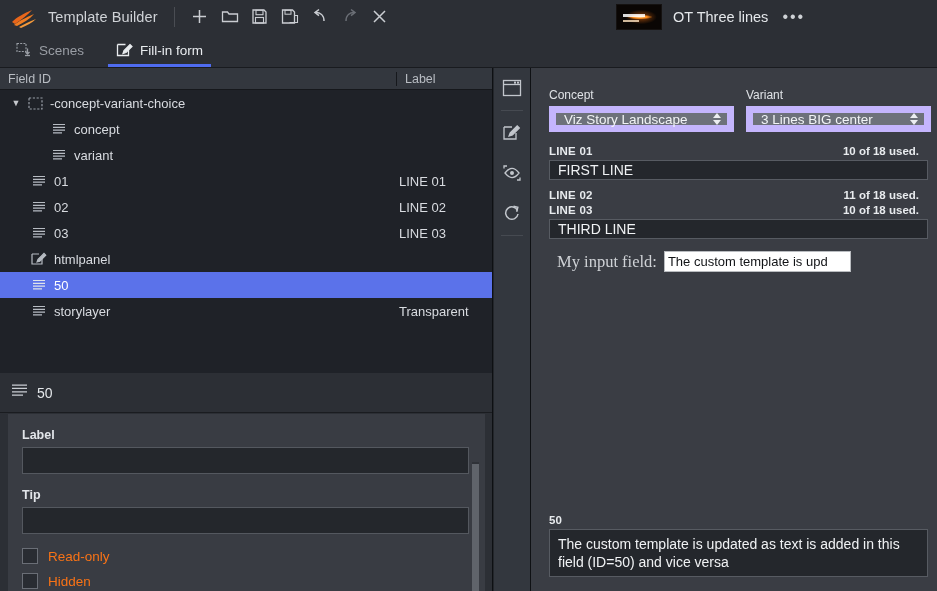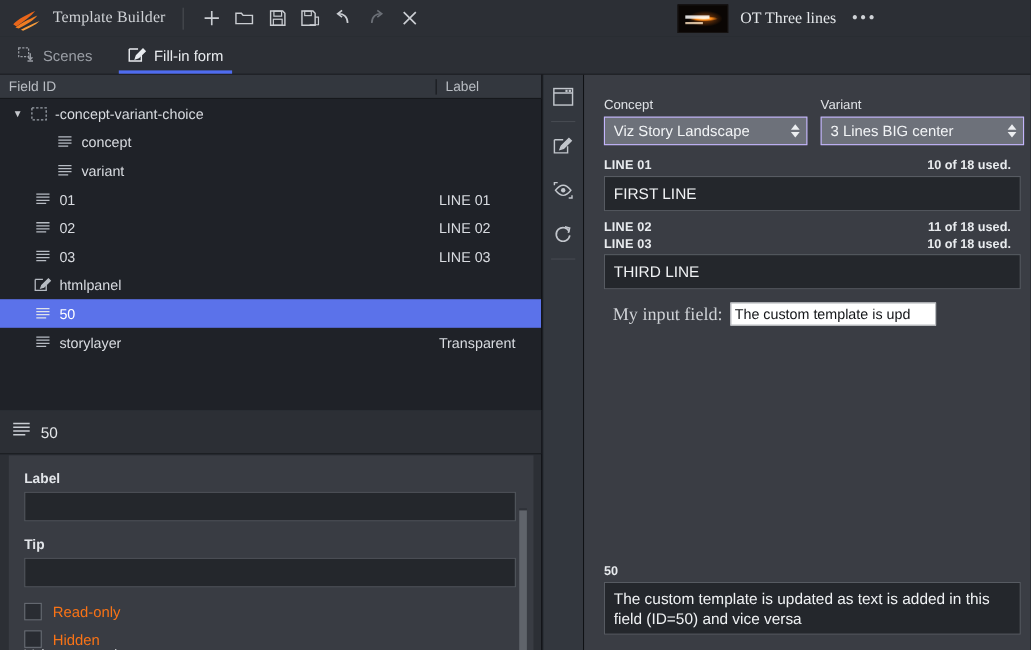--- a/index.html
+++ b/index.html
@@ -9,21 +9,21 @@
     font-family: "Liberation Sans", sans-serif;
     overflow: hidden;
     color: #d3d6da;
   }
   #app { position: relative; width: 937px; height: 591px; }
 
   
   .titlebar {
     position: absolute; left: 0; top: 0; width: 937px; height: 33px;
     background: #2c2f35;
-    display: flex; align-items: center; font-family: Liberation Serif, serif;
+    display: flex; align-items: center;
   }
   .app-logo { width: 30px; height: 24px; margin-left: 10px; position: relative; }
   .app-title {
     margin-left: 8px; font-size: 14.5px; color: #cfd2d6; letter-spacing: .1px;
   }
   .tb-sep { width:1px; height:20px; background:#4a4d53; margin:0 10px 0 16px; }
   .tb-btn {
     width: 30px; height: 30px; display:flex; align-items:center; justify-content:center;
     color:#cacdd2;
   }
@@ -129,35 +129,35 @@
 
   
   .form {
     position:absolute; left:531px; top:68px; width:406px; height:523px;
     background:#3a3d44; padding:20px 9px 0 18px; overflow:hidden;
   }
   .sel-row { display:flex; gap:12px; margin-bottom:13px; }
   .sel-group { }
   .sel-cap { font-size:12px; color:#dfe2e6; margin-bottom:4px; }
   .sel-box {
-    width:185px; height:26px; background:#6d717a; border:1px solid #c4b5fd;
+    width:185px; height:26px; background:#6d717a; border:7px solid #c4b5fd;
     display:flex; align-items:center; padding:0 6px 0 8px;
     font-size:13.5px; color:#f2f4f6;
   }
   .sel-box span.v { flex:1; overflow:hidden; white-space:nowrap; }
   .spin { display:flex; flex-direction:column; gap:2px; color:#eceef1;}
   .spin i { width:0;height:0;border-left:4px solid transparent;border-right:4px solid transparent; display:block;}
   .spin i.up { border-bottom:5px solid currentColor; }
   .spin i.dn { border-top:5px solid currentColor; }
 
   .f-head { display:flex; justify-content:space-between; align-items:baseline; margin-bottom:3px; }
   .f-name { font-size:11.5px; font-weight:bold; color:#e8ebee; letter-spacing:.2px;}
   .f-used { font-size:11.5px; font-weight:bold; color:#e8ebee; padding-right:9px;}
   .f-input {
-    width:379px; height:32px; background:#24272c; border:1px solid #575b62;
+    width:379px; height:20px; background:#24272c; border:1px solid #575b62;
     display:flex; align-items:center; padding:0 8px; font-size:14px; color:#f0f2f4;
     margin-bottom:9px;
   }
 
   .htmlpanel {
     margin-top:12px; display:flex; align-items:center; gap:0px; padding-left:8px;text-align:right;
   }
   .hp-label { font-family:"Liberation Serif", serif; font-size:16.5px; color:#cfd2d6; }
   .hp-input {
     margin-left:7px; width:187px; height:21px; background:#ffffff; border:1px solid #b9bcc0;

